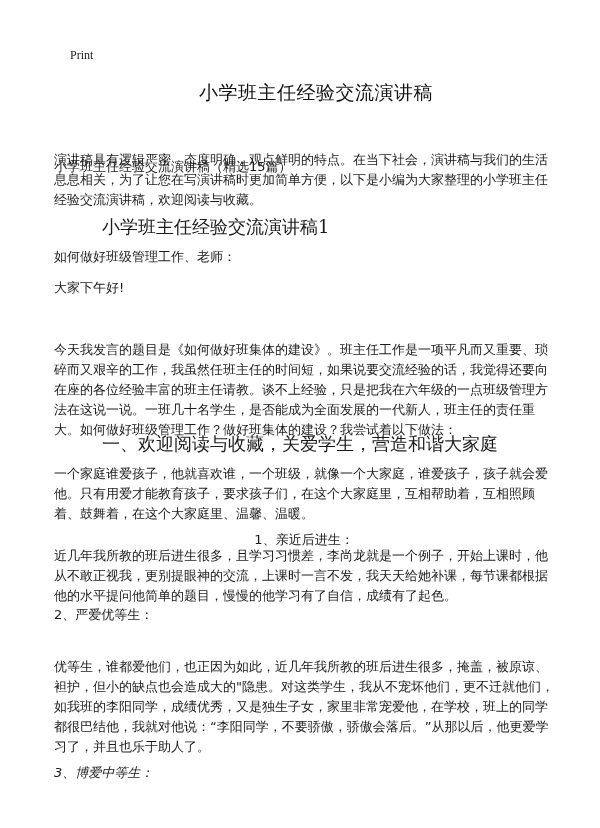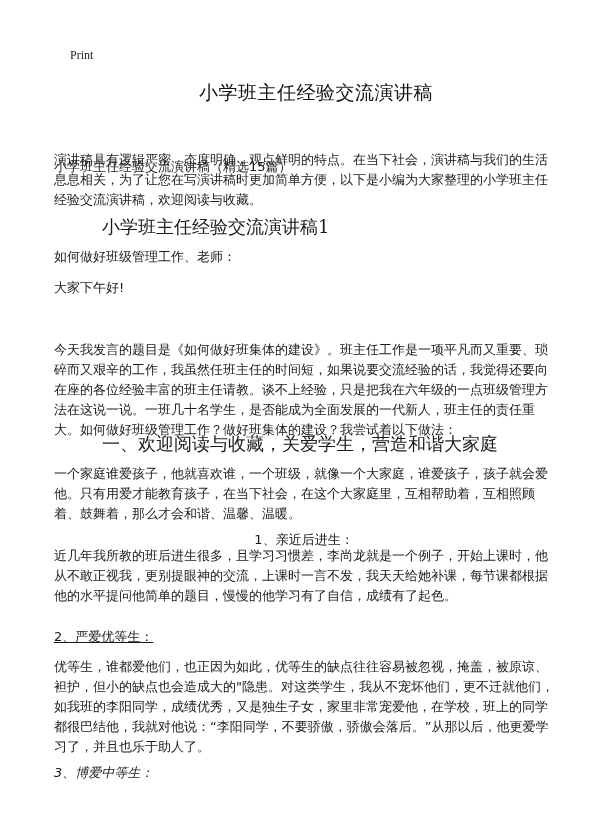--- a/index.html
+++ b/index.html
@@ -22,35 +22,35 @@
   .subtitle { top: 121px; margin-top: 36px; }
   .intro { top: 150px; }
   .h-speech1 { top: 217px; }
   .greeting1 { top: 247px; }
   .greeting2 { top: 278px; }
   .para1 { top: 308px; margin-top: 32px; }
   .h-section1 { top: 434px; }
   .para2 { top: 464px; }
   .item1 { top: 530px; text-align: center; }
   .para3 { top: 546px; }
-  .item2 { top: 627px; text-decoration: underline; }
+  .item2 { top: 605px; }
   .para4 { top: 657px; }
   .item3 { top: 763px; font-style: italic; }
 </style>
 </head>
 <body>
 
 <div class="print-label">Print</div>
 <h1 class="doc-title" style="margin:0;font-weight:normal;">小学班主任经验交流演讲稿</h1>
 
 <div class="block subtitle">小学班主任经验交流演讲稿（精选15篇）</div>
 <div class="block intro">演讲稿具有逻辑严密，态度明确，观点鲜明的特点。在当下社会，演讲稿与我们的生活息息相关，为了让您在写演讲稿时更加简单方便，以下是小编为大家整理的小学班主任经验交流演讲稿，欢迎阅读与收藏。</div>
 <div class="block bold h-speech1">小学班主任经验交流演讲稿1</div>
 <div class="block greeting1">如何做好班级管理工作、老师：</div>
 <div class="block greeting2">大家下午好!</div>
 <div class="block para1">今天我发言的题目是《如何做好班集体的建设》。班主任工作是一项平凡而又重要、琐碎而又艰辛的工作，我虽然任班主任的时间短，如果说要交流经验的话，我觉得还要向在座的各位经验丰富的班主任请教。谈不上经验，只是把我在六年级的一点班级管理方法在这说一说。一班几十名学生，是否能成为全面发展的一代新人，班主任的责任重大。如何做好班级管理工作？做好班集体的建设？我尝试着以下做法：</div>
 <div class="block bold h-section1">一、欢迎阅读与收藏，关爱学生，营造和谐大家庭</div>
-<div class="block para2">一个家庭谁爱孩子，他就喜欢谁，一个班级，就像一个大家庭，谁爱孩子，孩子就会爱他。只有用爱才能教育孩子，在当下社会，在这个大家庭里，互相帮助着，互相照顾着、鼓舞着，那么才会和谐、温馨、温暖。</div>
+<div class="block para2">一个家庭谁爱孩子，他就喜欢谁，一个班级，就像一个大家庭，谁爱孩子，孩子就会爱他。只有用爱才能教育孩子，要求孩子们，在这个大家庭里，互相帮助着，互相照顾着、鼓舞着，在这个大家庭里、温馨、温暖。</div>
 <div class="block item1">1、亲近后进生：</div>
 <div class="block para3">近几年我所教的班后进生很多，且学习习惯差，李尚龙就是一个例子，开始上课时，他从不敢正视我，更别提眼神的交流，上课时一言不发，我天天给她补课，每节课都根据他的水平提问他简单的题目，慢慢的他学习有了自信，成绩有了起色。</div>
 <div class="block item2">2、严爱优等生：</div>
-<div class="block para4">优等生，谁都爱他们，也正因为如此，优等生的缺点往往容易被忽视，掩盖，被原谅、袒护，但小的缺点也会造成大的"隐患。对这类学生，我从不宠坏他们，更不迁就他们，如我班的李阳同学，成绩优秀，又是独生子女，家里非常宠爱他，在学校，班上的同学都很巴结他，我就对他说：“李阳同学，不要骄傲，骄傲会落后。”从那以后，他更爱学习了，并且也乐于助人了。</div>
+<div class="block para4">优等生，谁都爱他们，也正因为如此，近几年我所教的班后进生很多，掩盖，被原谅、袒护，但小的缺点也会造成大的"隐患。对这类学生，我从不宠坏他们，更不迁就他们，如我班的李阳同学，成绩优秀，又是独生子女，家里非常宠爱他，在学校，班上的同学都很巴结他，我就对他说：“李阳同学，不要骄傲，骄傲会落后。”从那以后，他更爱学习了，并且也乐于助人了。</div>
 <div class="block item3">3、博爱中等生：</div>
 
 </body></html>

